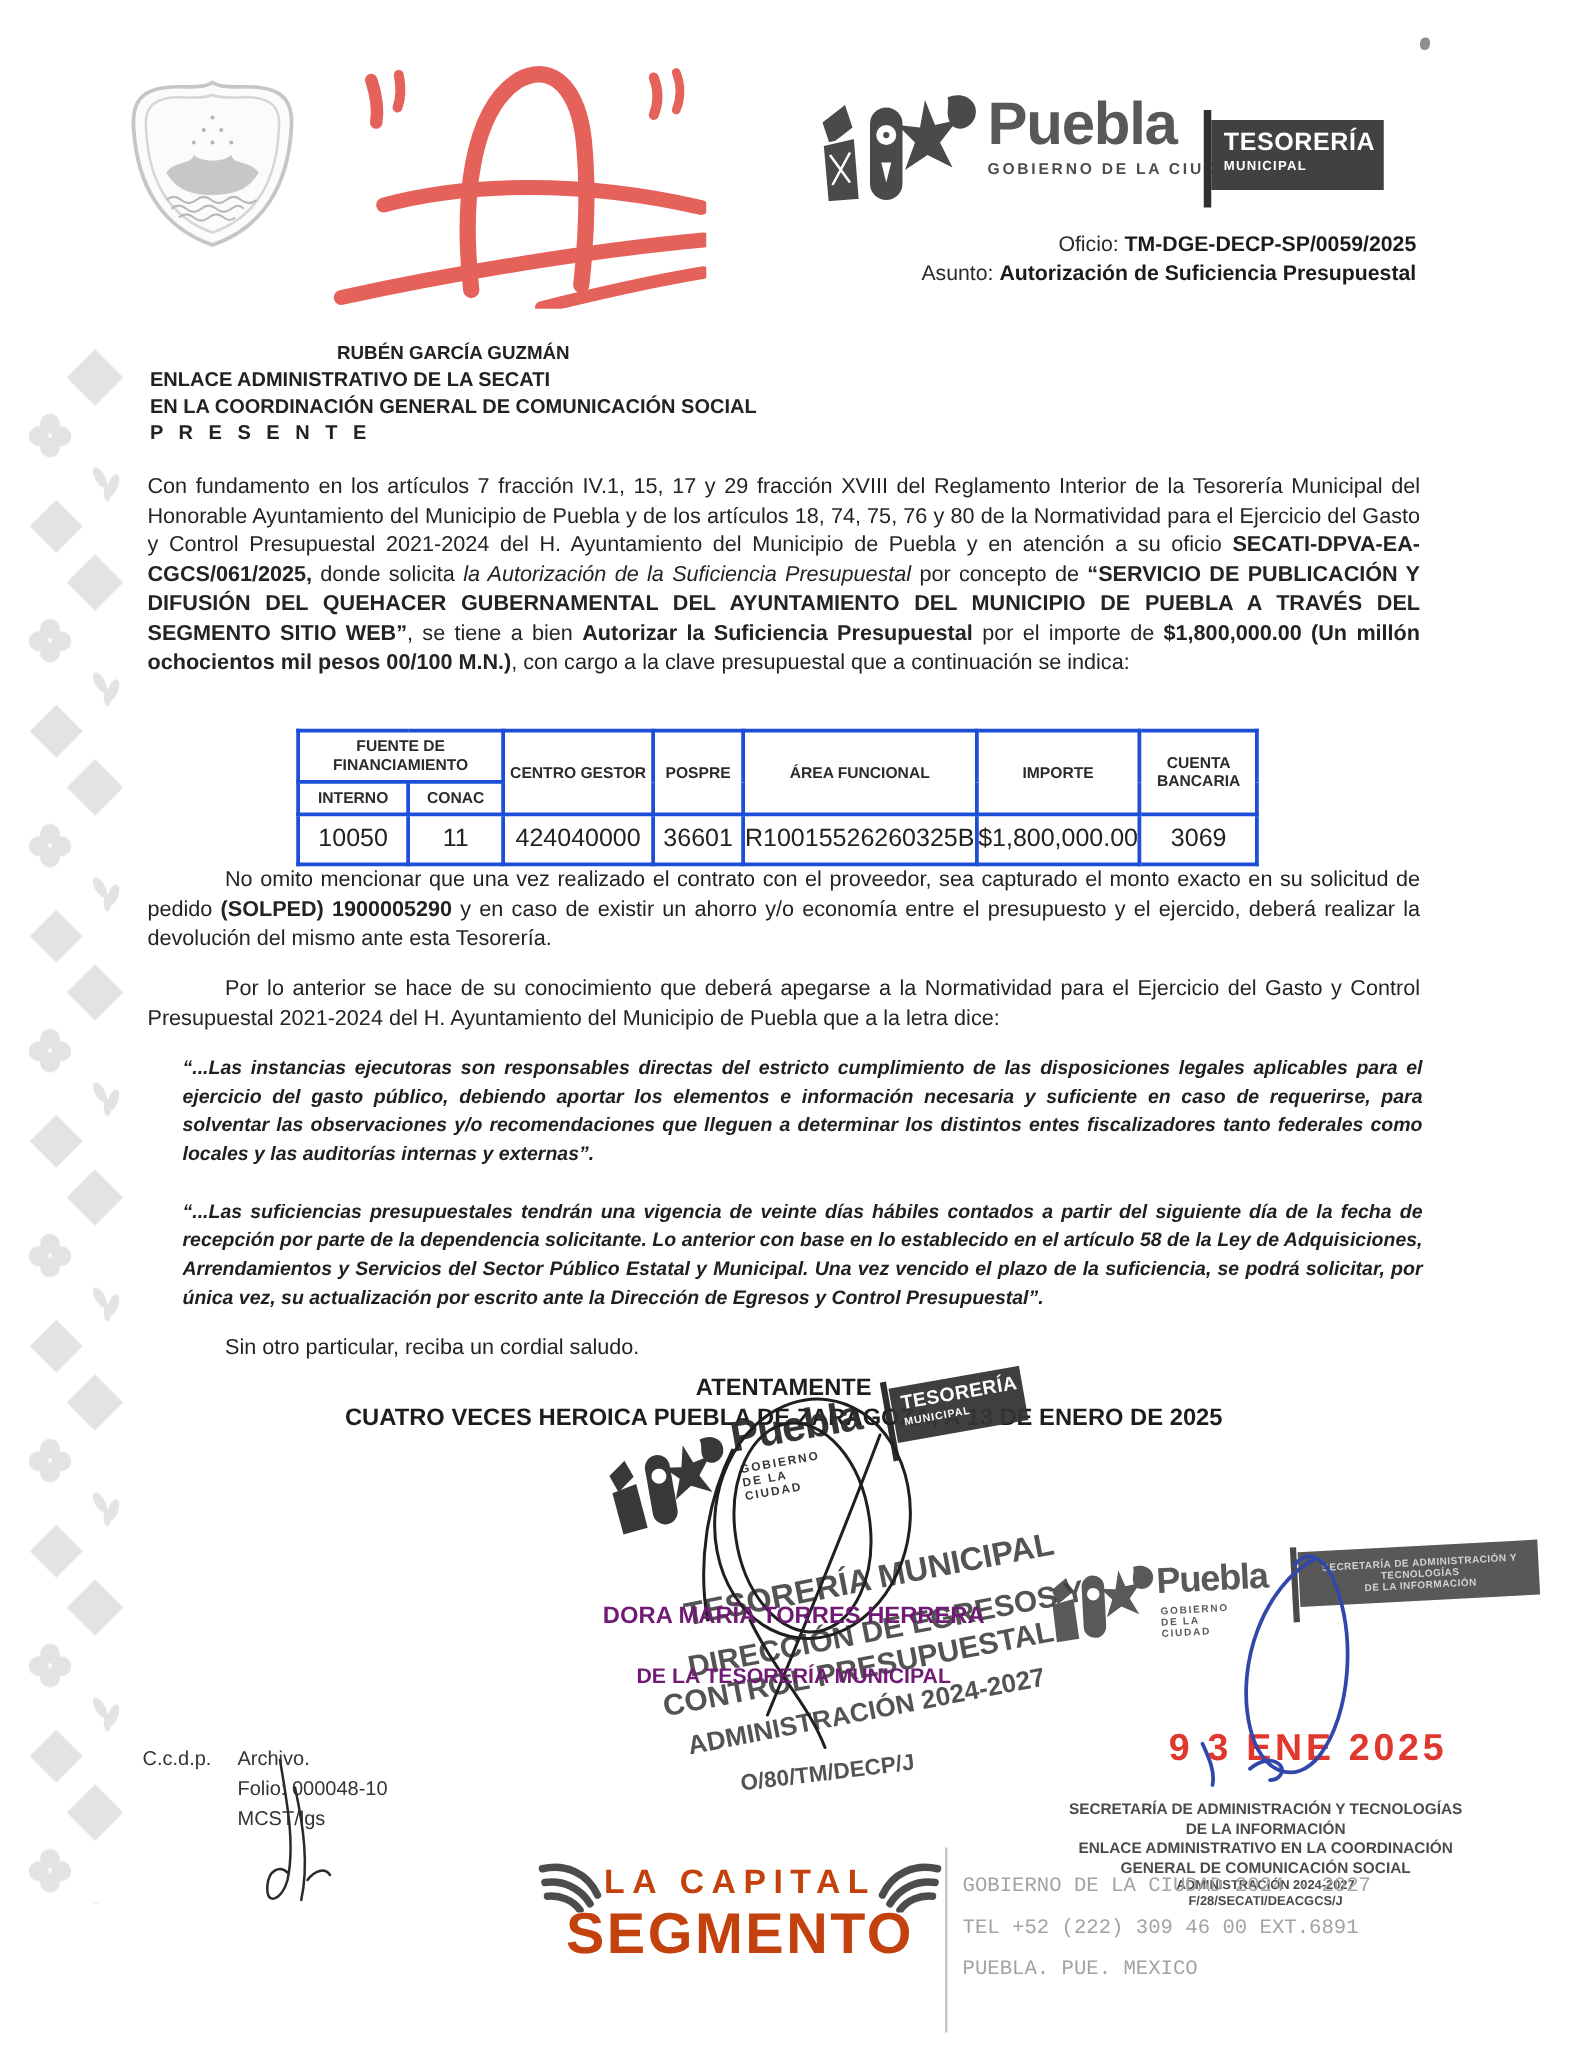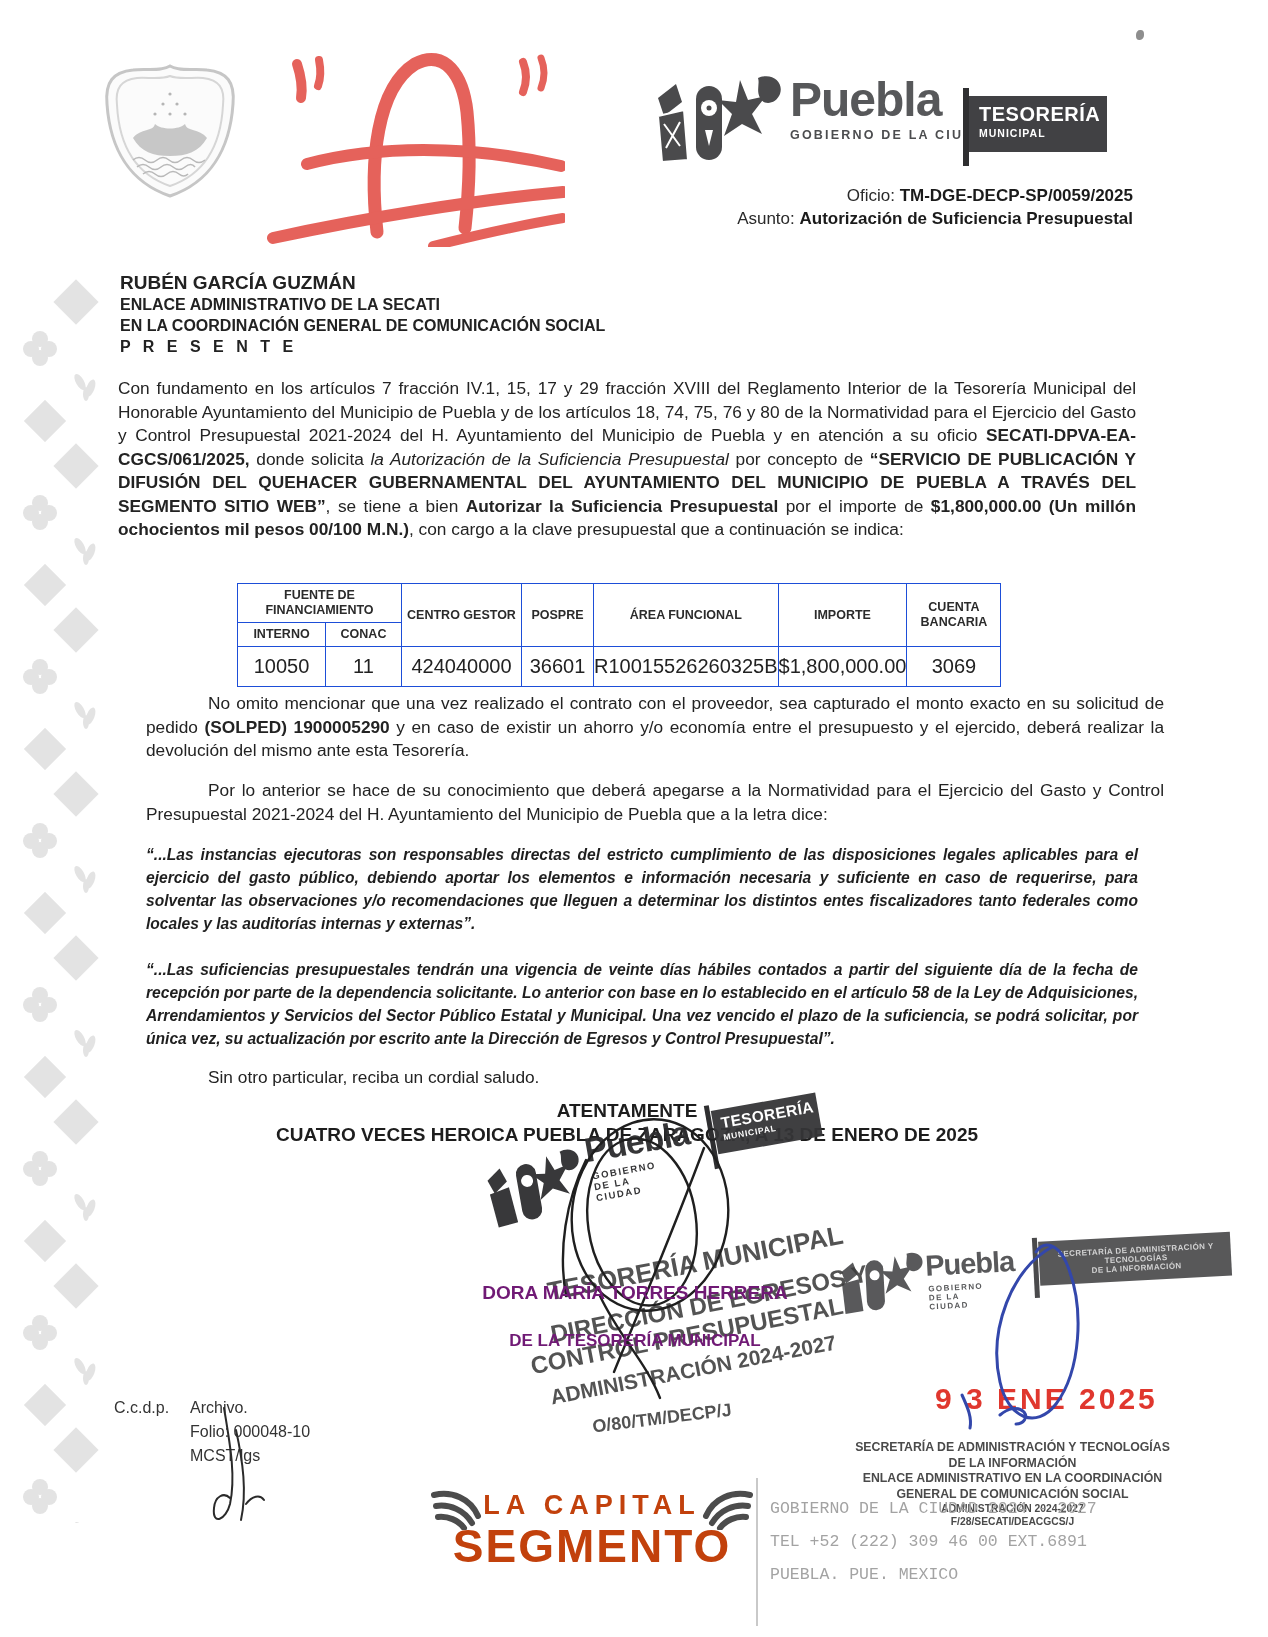--- a/index.html
+++ b/index.html
@@ -16,31 +16,31 @@
   .brand-name { font-size:48px; font-weight:800; color:#57585a; letter-spacing:-1px; line-height:48px; }
   .brand-tagline { font-size:12.5px; font-weight:700; color:#4c4d4f; letter-spacing:2.2px; margin-top:4px; }
   .divider-bar { left:963px; top:88px; width:6px; height:78px; background:#2f2f31; }
   .dept-box { left:969px; top:96px; width:138px; height:56px; background:#414144; color:#fff; padding:7px 8px 0 10px; }
   .dept-line1 { font-size:20px; font-weight:800; letter-spacing:.5px; }
   .dept-line2 { font-size:10.5px; font-weight:700; letter-spacing:1px; margin-top:1px; }
   .ref-block { right:135px; top:184px; text-align:right; font-size:17px; color:#2a2a2a; line-height:23px; }
   .ref-block b { font-weight:800; color:#1b1b1b; }
   
   .recipient { left:120px; top:271px; font-weight:800; color:#222; }
-  .recipient .r-name { font-size:19px; line-height:23px; }
+  .recipient .r-name { font-size:15px; line-height:23px;text-align:center; }
   .recipient .r-line { font-size:16px; line-height:21px; }
   .recipient .r-presente { font-size:16px; letter-spacing:4px; line-height:22px; }
   
   .para { left:118px; width:1018px; font-size:17.3px; line-height:23.5px; text-align:justify; color:#232323; }
   .para .b { font-weight:800; } .para .i { font-style:italic; }
-  .indent { text-indent:62px;margin-left:28px; }
+  .indent { text-indent:62px; }
   .quote { left:146px; width:992px; font-size:15.6px; line-height:23px; text-align:justify; font-weight:700; font-style:italic; color:#1f1f1f; }
   
   .ptable { left:237px; top:583px; border-collapse:collapse; }
-  .ptable th, .ptable td { border:1px solid #1d4ed8; }
+  .ptable th, .ptable td { border:3px solid #1d4ed8; }
   .ptable th { font-size:12.5px; font-weight:800; color:#2b2b2b; padding:4px 4px; line-height:15px; }
   .ptable td { font-size:20px; font-weight:400; color:#222; text-align:center; height:40px; }
   
   .center-bold { left:118px; width:1018px; text-align:center; font-weight:800; color:#1d1d1d; }
   
   .stamp-center { left:478px; top:1150px; transform:rotate(-10deg); opacity:.95; }
   .stamp-center .s-icons { position:absolute; left:0; top:12px; }
   .stamp-center .s-name { position:absolute; left:105px; top:0; font-size:34px; font-weight:800; color:#2c2c2e; letter-spacing:-1px; }
   .stamp-center .s-tag { position:absolute; left:108px; top:40px; font-size:9.5px; font-weight:700; color:#2c2c2e; letter-spacing:1.6px; }
   .stamp-center .s-bar { position:absolute; left:230px; top:-4px; width:5px; height:64px; background:#232325; }

